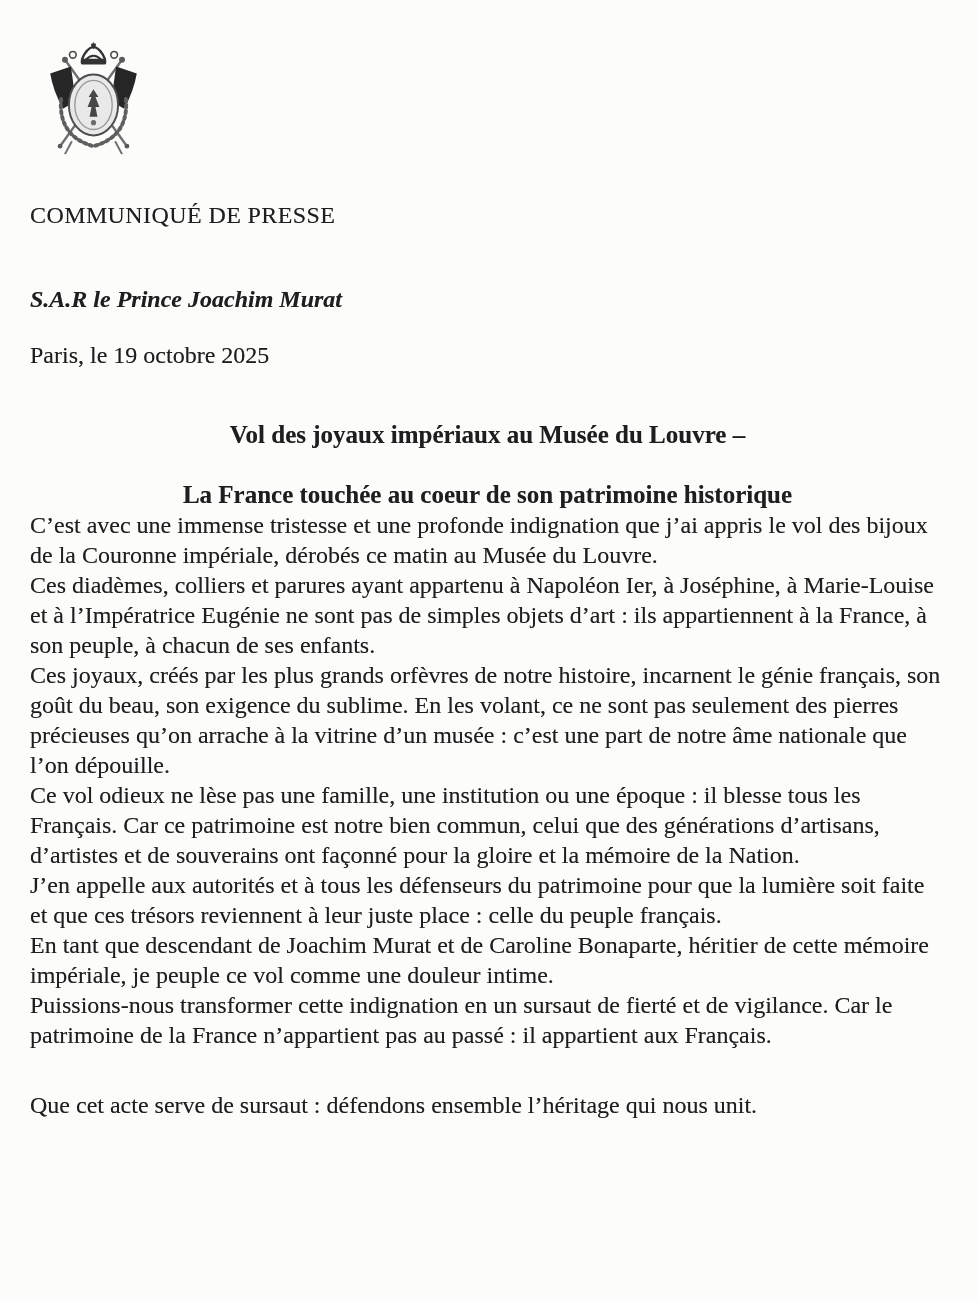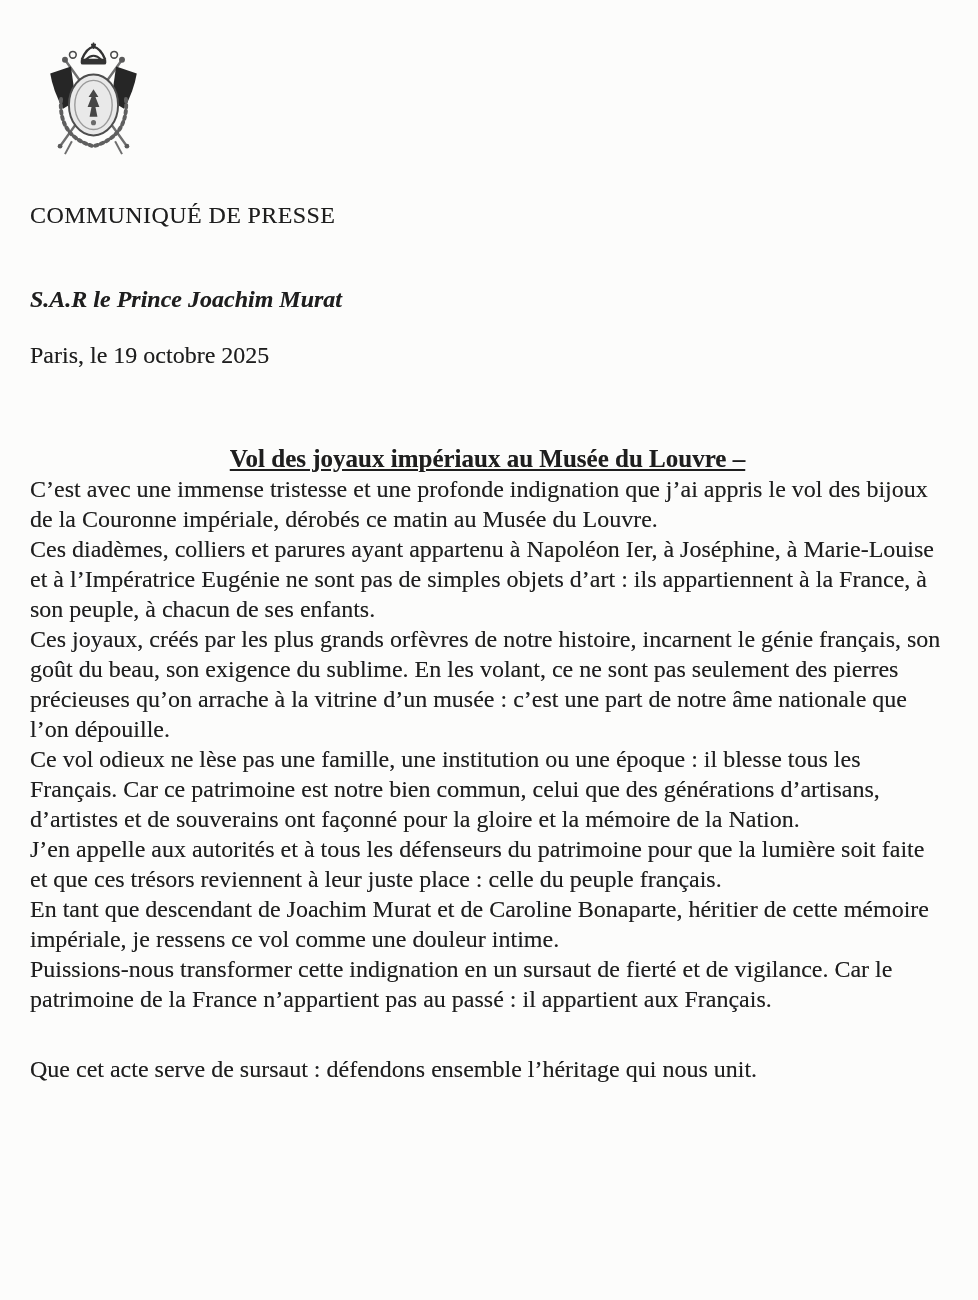--- a/index.html
+++ b/index.html
@@ -46,21 +46,21 @@
     line-height: 30px;
     text-align: left;
   }
   .title-line-1,
   .title-line-2 {
     text-align: center;
     font-weight: bold;
     font-size: 25px;
     line-height: 30px;
   }
-  .title-line-1 { margin-top: 74px; text-decoration: underline; }
+  .title-line-1 { margin-top: 50px; }
   .title-line-2 { margin-top: 30px; }
   .body-text {
     font-size: 24px;
     line-height: 30px;
   }
   .body-text p {
     margin: 0;
     padding: 0;
   }
   .closing {
@@ -115,26 +115,27 @@
   </svg>
 
   <div class="kicker">COMMUNIQUÉ DE PRESSE</div>
 
   <div class="author">S.A.R le Prince Joachim Murat</div>
 
   <div class="dateline">Paris, le 19 octobre 2025</div>
 
   <div class="title-line-1">Vol des joyaux impériaux au Musée du Louvre –</div>
 
+  <div class="title-line-2">La France touchée au coeur de son patrimoine historique</div>
 
   <div class="body-text">
     <p>C’est avec une immense tristesse et une profonde indignation que j’ai appris le vol des bijoux de la Couronne impériale, dérobés ce matin au Musée du Louvre.</p>
     <p>Ces diadèmes, colliers et parures ayant appartenu à Napoléon Ier, à Joséphine, à Marie-Louise et à l’Impératrice Eugénie ne sont pas de simples objets d’art : ils appartiennent à la France, à son peuple, à chacun de ses enfants.</p>
     <p>Ces joyaux, créés par les plus grands orfèvres de notre histoire, incarnent le génie français, son goût du beau, son exigence du sublime. En les volant, ce ne sont pas seulement des pierres précieuses qu’on arrache à la vitrine d’un musée : c’est une part de notre âme nationale que l’on dépouille.</p>
     <p>Ce vol odieux ne lèse pas une famille, une institution ou une époque : il blesse tous les Français. Car ce patrimoine est notre bien commun, celui que des générations d’artisans, d’artistes et de souverains ont façonné pour la gloire et la mémoire de la Nation.</p>
     <p>J’en appelle aux autorités et à tous les défenseurs du patrimoine pour que la lumière soit faite et que ces trésors reviennent à leur juste place : celle du peuple français.</p>
-    <p>En tant que descendant de Joachim Murat et de Caroline Bonaparte, héritier de cette mémoire impériale, je ressens ce vol comme une douleur intime.</p>
+    <p>En tant que descendant de Joachim Murat et de Caroline Bonaparte, héritier de cette mémoire impériale, je peuple ce vol comme une douleur intime.</p>
     <p>Puissions-nous transformer cette indignation en un sursaut de fierté et de vigilance. Car le patrimoine de la France n’appartient pas au passé : il appartient aux Français.</p>
   </div>
 
   <div class="closing">Que cet acte serve de sursaut : défendons ensemble l’héritage qui nous unit.</div>
 
 </div>
 
 </body></html>

